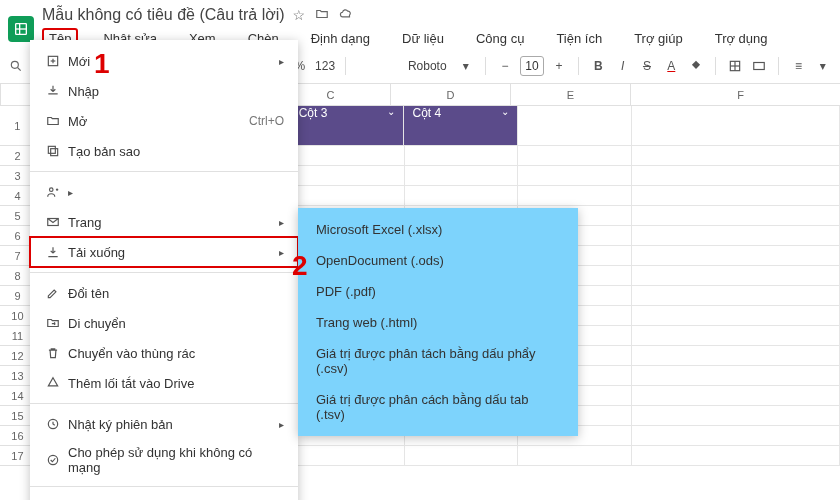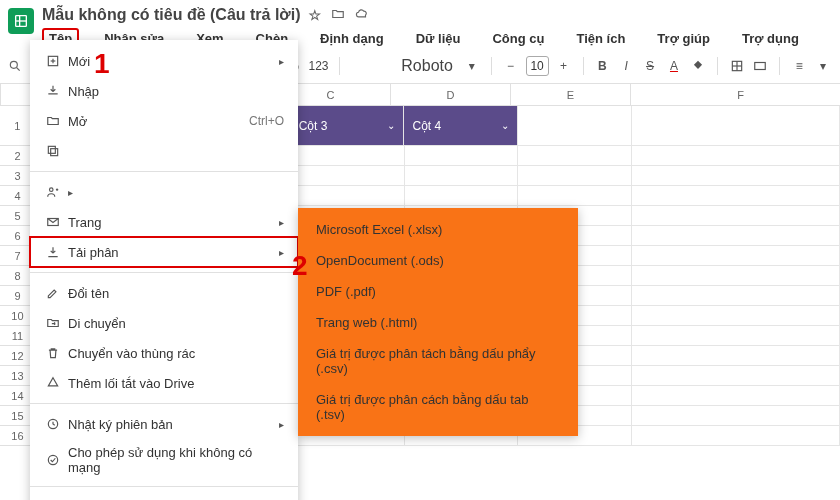--- a/index.html
+++ b/index.html
@@ -1,56 +1,56 @@
 <!DOCTYPE html>
 <html><head>
 <meta charset="utf-8">
 <style>
   * { box-sizing: border-box; margin: 0; padding: 0; }
   body { font-family: Arial, sans-serif; font-size: 13px; color: #333; background: #fff; width: 840px; height: 500px; overflow: hidden; position: relative; }
-  .header { display: flex; align-items: flex-start; padding: 6px 8px 0 8px; font-weight: bold; }
+  .header { display: flex; align-items: center; padding: 6px 8px 0 8px; }
   .logo { width: 26px; height: 26px; background: #0f9d58; border-radius: 4px; display: flex; align-items: center; justify-content: center; margin-right: 8px; margin-top: 2px; }
   .logo svg { width: 16px; height: 16px; }
   .title-block { flex: 1; }
   .title-row { display: flex; align-items: center; gap: 8px; }
   .doc-title { font-size: 16px; color: #444; }
   .title-icons { display: flex; gap: 10px; color: #666; }
   .title-icons span { font-size: 14px; }
   .menubar { display: flex; gap: 18px; margin-top: 4px; }
   .menu-item { padding: 3px 7px; color: #333; font-size: 13px; border-radius: 3px; cursor: pointer; }
   .menu-item.active { border: 2px solid #d00; padding: 1px 5px; }
   .toolbar-row { display: flex; align-items: center; padding: 6px 8px; border-bottom: 1px solid #e0e0e0; gap: 6px; position: relative; }
   .search-ic { width: 18px; height: 18px; color: #666; display:flex; align-items:center; justify-content:center;}
   .tb-gap { width: 268px; }
   .tb-btn { width: 22px; height: 22px; display: flex; align-items: center; justify-content: center; color: #555; font-size: 12px; }
   .zoom { font-size: 12px; color: #444; }
-  .font-name { font-size: 16px; color: #444; padding: 0 4px; margin-left: 48px;}
+  .font-name { font-size: 12px; color: #444; padding: 0 4px; margin-left: 48px;}
   .font-size-box { border: 1px solid #aaa; border-radius: 3px; width: 28px; height: 20px; display: flex; align-items: center; justify-content: center; font-size: 12px; }
   .divider { width: 1px; height: 18px; background: #ddd; margin: 0 4px; }
   .name-box { border: 1px solid #dadce0; padding: 2px 6px; font-size: 11px; color: #555; margin-left: 6px; width: 20px;}
   .sheet-area { position: relative; height: 410px; }
   .col-headers { display: flex; height: 22px; background: #fff; border-bottom: 1px solid #e0e0e0; }
   .ch0 { width: 38px; border-right: 1px solid #e0e0e0; }
   .ch { flex: none; border-right: 1px solid #e0e0e0; text-align: center; font-size: 11px; color: #666; line-height: 22px; }
   .rows { }
   .row { display: flex; height: 20px; }
   .rh { width: 38px; border-right: 1px solid #e0e0e0; border-bottom: 1px solid #e0e0e0; text-align: center; font-size: 11px; color: #666; line-height: 20px; background:#fff;}
   .cell { border-right: 1px solid #e5e5e5; border-bottom: 1px solid #e5e5e5; }
-  .hdr-row .cell { background: #5b4b8a; color: #fff; display:flex; align-items:center; padding:0 8px; font-size:12px; justify-content:space-between;}
+  .hdr-row .cell { background: #5b4b8a; color: #fff; display:flex; align-items:flex-start; padding:0 8px; font-size:12px; justify-content:space-between;}
   .hdr-row .cell .chev { font-size:10px; }
   .row1 { height: 40px; }
   .dropdown1 { position: absolute; top: 40px; left: 30px; width: 268px; background: #fff; box-shadow: 0 2px 10px rgba(0,0,0,.25); z-index: 10; padding: 6px 0; }
   .dd-item { display: flex; align-items: center; padding: 6px 14px; gap: 6px; cursor: pointer; position: relative; font-size: 13px; color: #333; }
   .dd-ic { width: 18px; height: 18px; color: #555; display:flex; align-items:center; justify-content:center; flex-shrink:0;}
   .dd-label { flex: 1; }
   .dd-sc { color: #777; font-size: 12px; }
   .dd-arrow { font-size: 10px; color: #555; }
   .dd-sep { height: 1px; background: #e0e0e0; margin: 5px 0; }
   .dd-item.hl { outline: 2px solid #d00; outline-offset: -1px; }
-  .dropdown2 { position: absolute; top: 208px; left: 298px; width: 280px; background: #f97316; box-shadow: 0 2px 10px rgba(0,0,0,.25); z-index: 11; padding: 6px 0; }
+  .dropdown2 { position: absolute; top: 208px; left: 298px; width: 280px; background: #7dd3fc; box-shadow: 0 2px 10px rgba(0,0,0,.25); z-index: 11; padding: 6px 0; }
   .dd2-item { padding: 8px 18px; font-size: 13px; color: #333; cursor: pointer; }
   .annot1 { position: absolute; top: 48px; left: 94px; color: #d00; font-size: 28px; font-weight: bold; z-index: 20; }
   .annot2 { position: absolute; top: 250px; left: 292px; color: #d00; font-size: 28px; font-weight: bold; z-index: 20; }
   svg { display:block; }
 </style>
 </head>
 <body>
 
 <div class="header">
   <div class="logo">
@@ -72,21 +72,21 @@
           </span>
         <span>
             <svg width="14" height="14" viewBox="0 0 24 24" fill="none" stroke="#666" stroke-width="2">
               <path d="M18 14a4 4 0 0 0-3-7 5 5 0 0 0-9 2 4 4 0 0 0 1 8h11z"></path>
             </svg>
           </span>
       </div>
     </div>
     <div class="menubar">
       <span class="menu-item active">Tệp</span>
-      <span class="menu-item">Nhập sửa</span>
+      <span class="menu-item">Nhật sửa</span>
       <span class="menu-item">Xem</span>
       <span class="menu-item">Chèn</span>
       <span class="menu-item">Định dạng</span>
       <span class="menu-item">Dữ liệu</span>
       <span class="menu-item">Công cụ</span>
       <span class="menu-item">Tiện ích</span>
       <span class="menu-item">Trợ giúp</span>
       <span class="menu-item">Trợ dụng</span>
     </div>
   </div>
@@ -289,20 +289,28 @@
         <div class="cell" style="width: 220px;"></div>
       </div>
       <div class="row">
         <div class="rh">16</div>
         <div class="cell" style="width: 270px;"></div>
         <div class="cell" style="width: 120px;"></div>
         <div class="cell" style="width: 120px;"></div>
         <div class="cell" style="width: 120px;"></div>
         <div class="cell" style="width: 220px;"></div>
       </div>
+      <div class="row">
+        <div class="rh">17</div>
+        <div class="cell" style="width: 270px;"></div>
+        <div class="cell" style="width: 120px;"></div>
+        <div class="cell" style="width: 120px;"></div>
+        <div class="cell" style="width: 120px;"></div>
+        <div class="cell" style="width: 220px;"></div>
+      </div>
     </div>
 </div>
 
 <div class="dropdown1">
   <div class="dd-item">
       <span class="dd-ic">
         <svg width="14" height="14" viewBox="0 0 24 24" fill="none" stroke="#555" stroke-width="2">
           <rect x="4" y="4" width="16" height="16"></rect>
           <line x1="12" y1="8" x2="12" y2="16"></line>
           <line x1="8" y1="12" x2="16" y2="12"></line>
@@ -328,20 +336,21 @@
       <span class="dd-label">Mở</span>
       <span class="dd-sc">Ctrl+O</span>
     </div>
   <div class="dd-item">
       <span class="dd-ic">
         <svg width="14" height="14" viewBox="0 0 24 24" fill="none" stroke="#555" stroke-width="2">
           <rect x="8" y="8" width="12" height="12"></rect>
           <rect x="4" y="4" width="12" height="12"></rect>
         </svg>
       </span>
+      <span class="dd-label">Tạo bản sao</span>
     </div>
   <div class="dd-sep"></div>
   <div class="dd-item">
       <span class="dd-ic">
         <svg width="14" height="14" viewBox="0 0 24 24" fill="none" stroke="#555" stroke-width="2">
           <circle cx="9" cy="8" r="3"></circle>
           <path d="M3 20c0-3 3-5 6-5s6 2 6 5"></path>
           <line x1="17" y1="8" x2="21" y2="8"></line>
           <line x1="19" y1="6" x2="19" y2="10"></line>
         </svg>
@@ -357,21 +366,21 @@
       </span>
       <span class="dd-label">Trang</span>
       <span class="dd-arrow">▸</span>
     </div>
   <div class="dd-item hl">
       <span class="dd-ic">
         <svg width="14" height="14" viewBox="0 0 24 24" fill="none" stroke="#555" stroke-width="2">
           <path d="M12 4v10m0 0l-4-4m4 4l4-4M4 20h16"></path>
         </svg>
       </span>
-      <span class="dd-label">Tải phân</span>
+      <span class="dd-label">Tải xuống</span>
       <span class="dd-arrow">▸</span>
     </div>
   <div class="dd-sep"></div>
   <div class="dd-item">
       <span class="dd-ic">
         <svg width="14" height="14" viewBox="0 0 24 24" fill="none" stroke="#555" stroke-width="2">
           <path d="M4 17l10-10 3 3-10 10H4v-3z"></path>
         </svg>
       </span>
       <span class="dd-label">Đổi tên</span>

